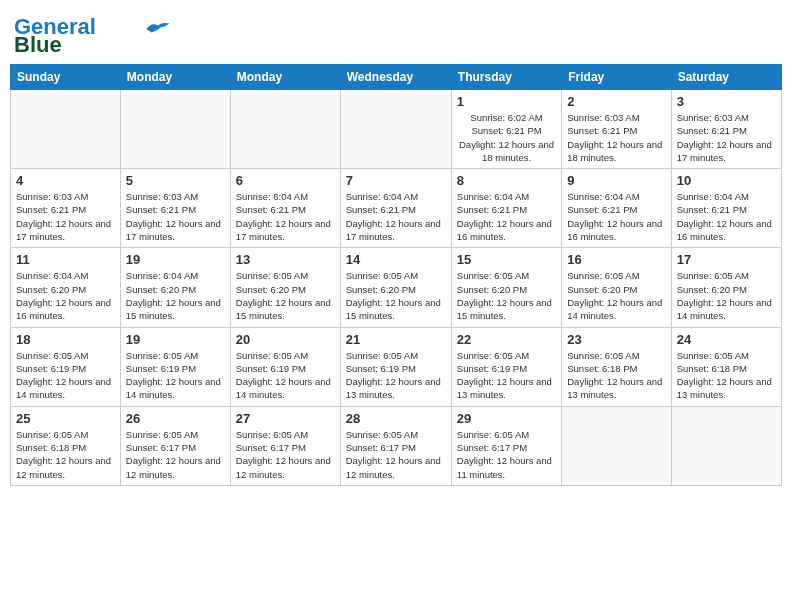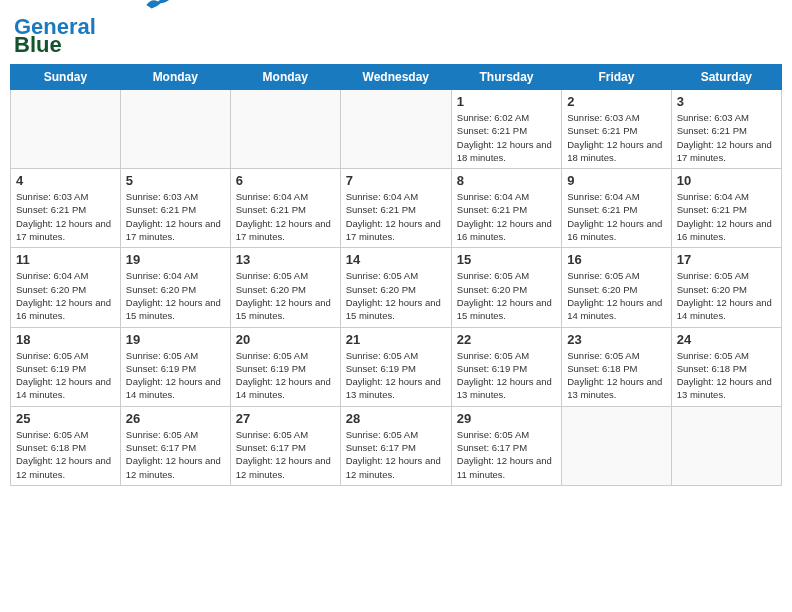--- a/index.html
+++ b/index.html
@@ -54,21 +54,21 @@
       border-collapse: collapse;
       border: 1px solid #bbb;
     }
     .calendar th {
       background: #1a7abf;
       color: #fff;
       font-size: 12px;
       font-weight: bold;
       padding: 5px 6px;
       border: 1px solid #1a7abf;
-      text-align: center;
+      text-align: left;
       margin-left: 13px;
     }
     .calendar td {
       border: 1px solid #ccc;
       vertical-align: top;
       padding: 4px 5px;
       width: 113px;
       min-height: 80px;
       font-size: 10px;
       color: #333;
@@ -86,21 +86,21 @@
       font-size: 9.5px;
       line-height: 1.4;
       color: #333;
     }
   </style>
 </head>
 <body>
 
 <div class="header">
   <div class="logo">
-    <div style="display:flex; align-items:flex-start;">
+    <div style="display:flex; align-items:flex-end;">
       <span class="logo-text">
         <span class="blue">General</span>
       </span>
       <svg class="logo-bird" viewBox="0 0 30 20" xmlns="http://www.w3.org/2000/svg">
         <path d="M2,10 Q8,2 15,6 Q20,2 28,4 Q22,8 18,8 Q14,12 8,14 Z" fill="#1a7abf"></path>
       </svg>
     </div>
     <span class="logo-text" style="color:#14532d; margin-top:-4px;">Blue</span>
   </div>
 </div>
@@ -118,21 +118,21 @@
       </tr>
   </thead>
   <tbody id="calendar-body">
   <tr>
         <td class="empty"></td>
         <td class="empty"></td>
         <td class="empty"></td>
         <td class="empty"></td>
         <td>
           <div class="day-num">1</div>
-          <div class="day-info" style="white-space: pre-line;">Sunrise: 6:02 AM
+          <div class="day-info" style="white-space: pre-line; text-align: center;">Sunrise: 6:02 AM
 Sunset: 6:21 PM
 Daylight: 12 hours and 18 minutes.</div>
         </td>
         <td>
           <div class="day-num">2</div>
           <div class="day-info" style="white-space: pre-line;">Sunrise: 6:03 AM
 Sunset: 6:21 PM
 Daylight: 12 hours and 18 minutes.</div>
         </td>
         <td>

